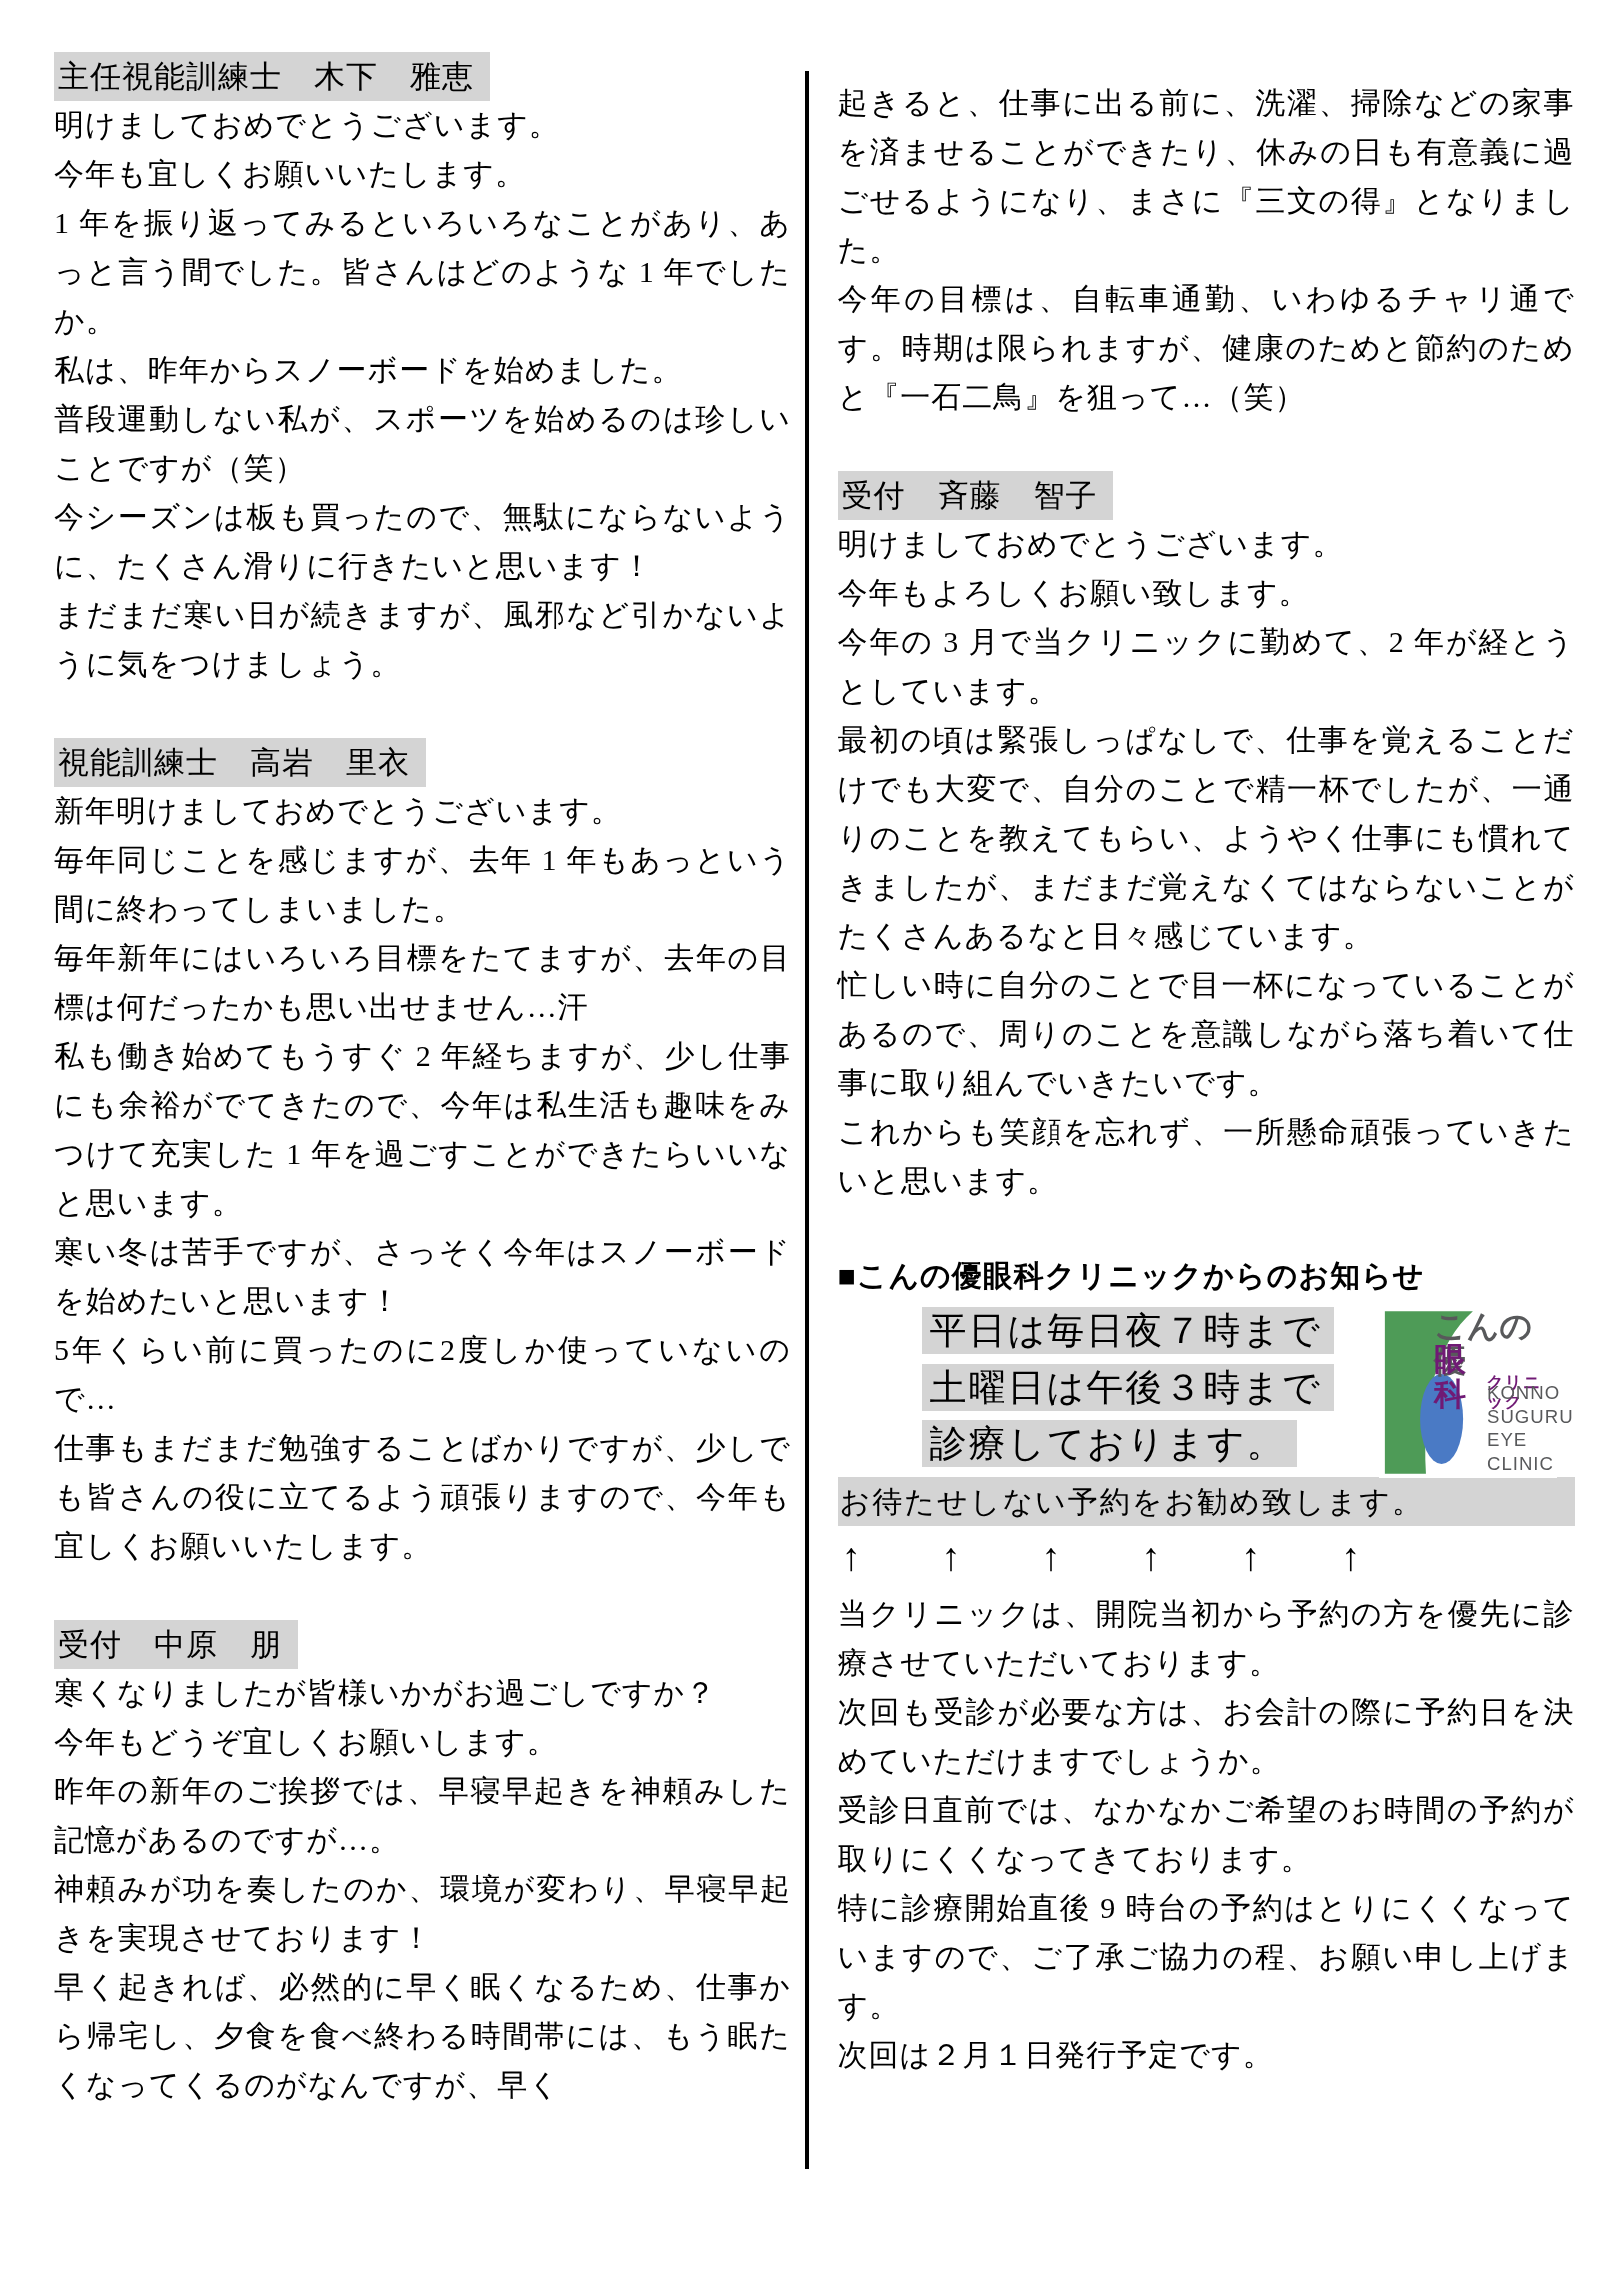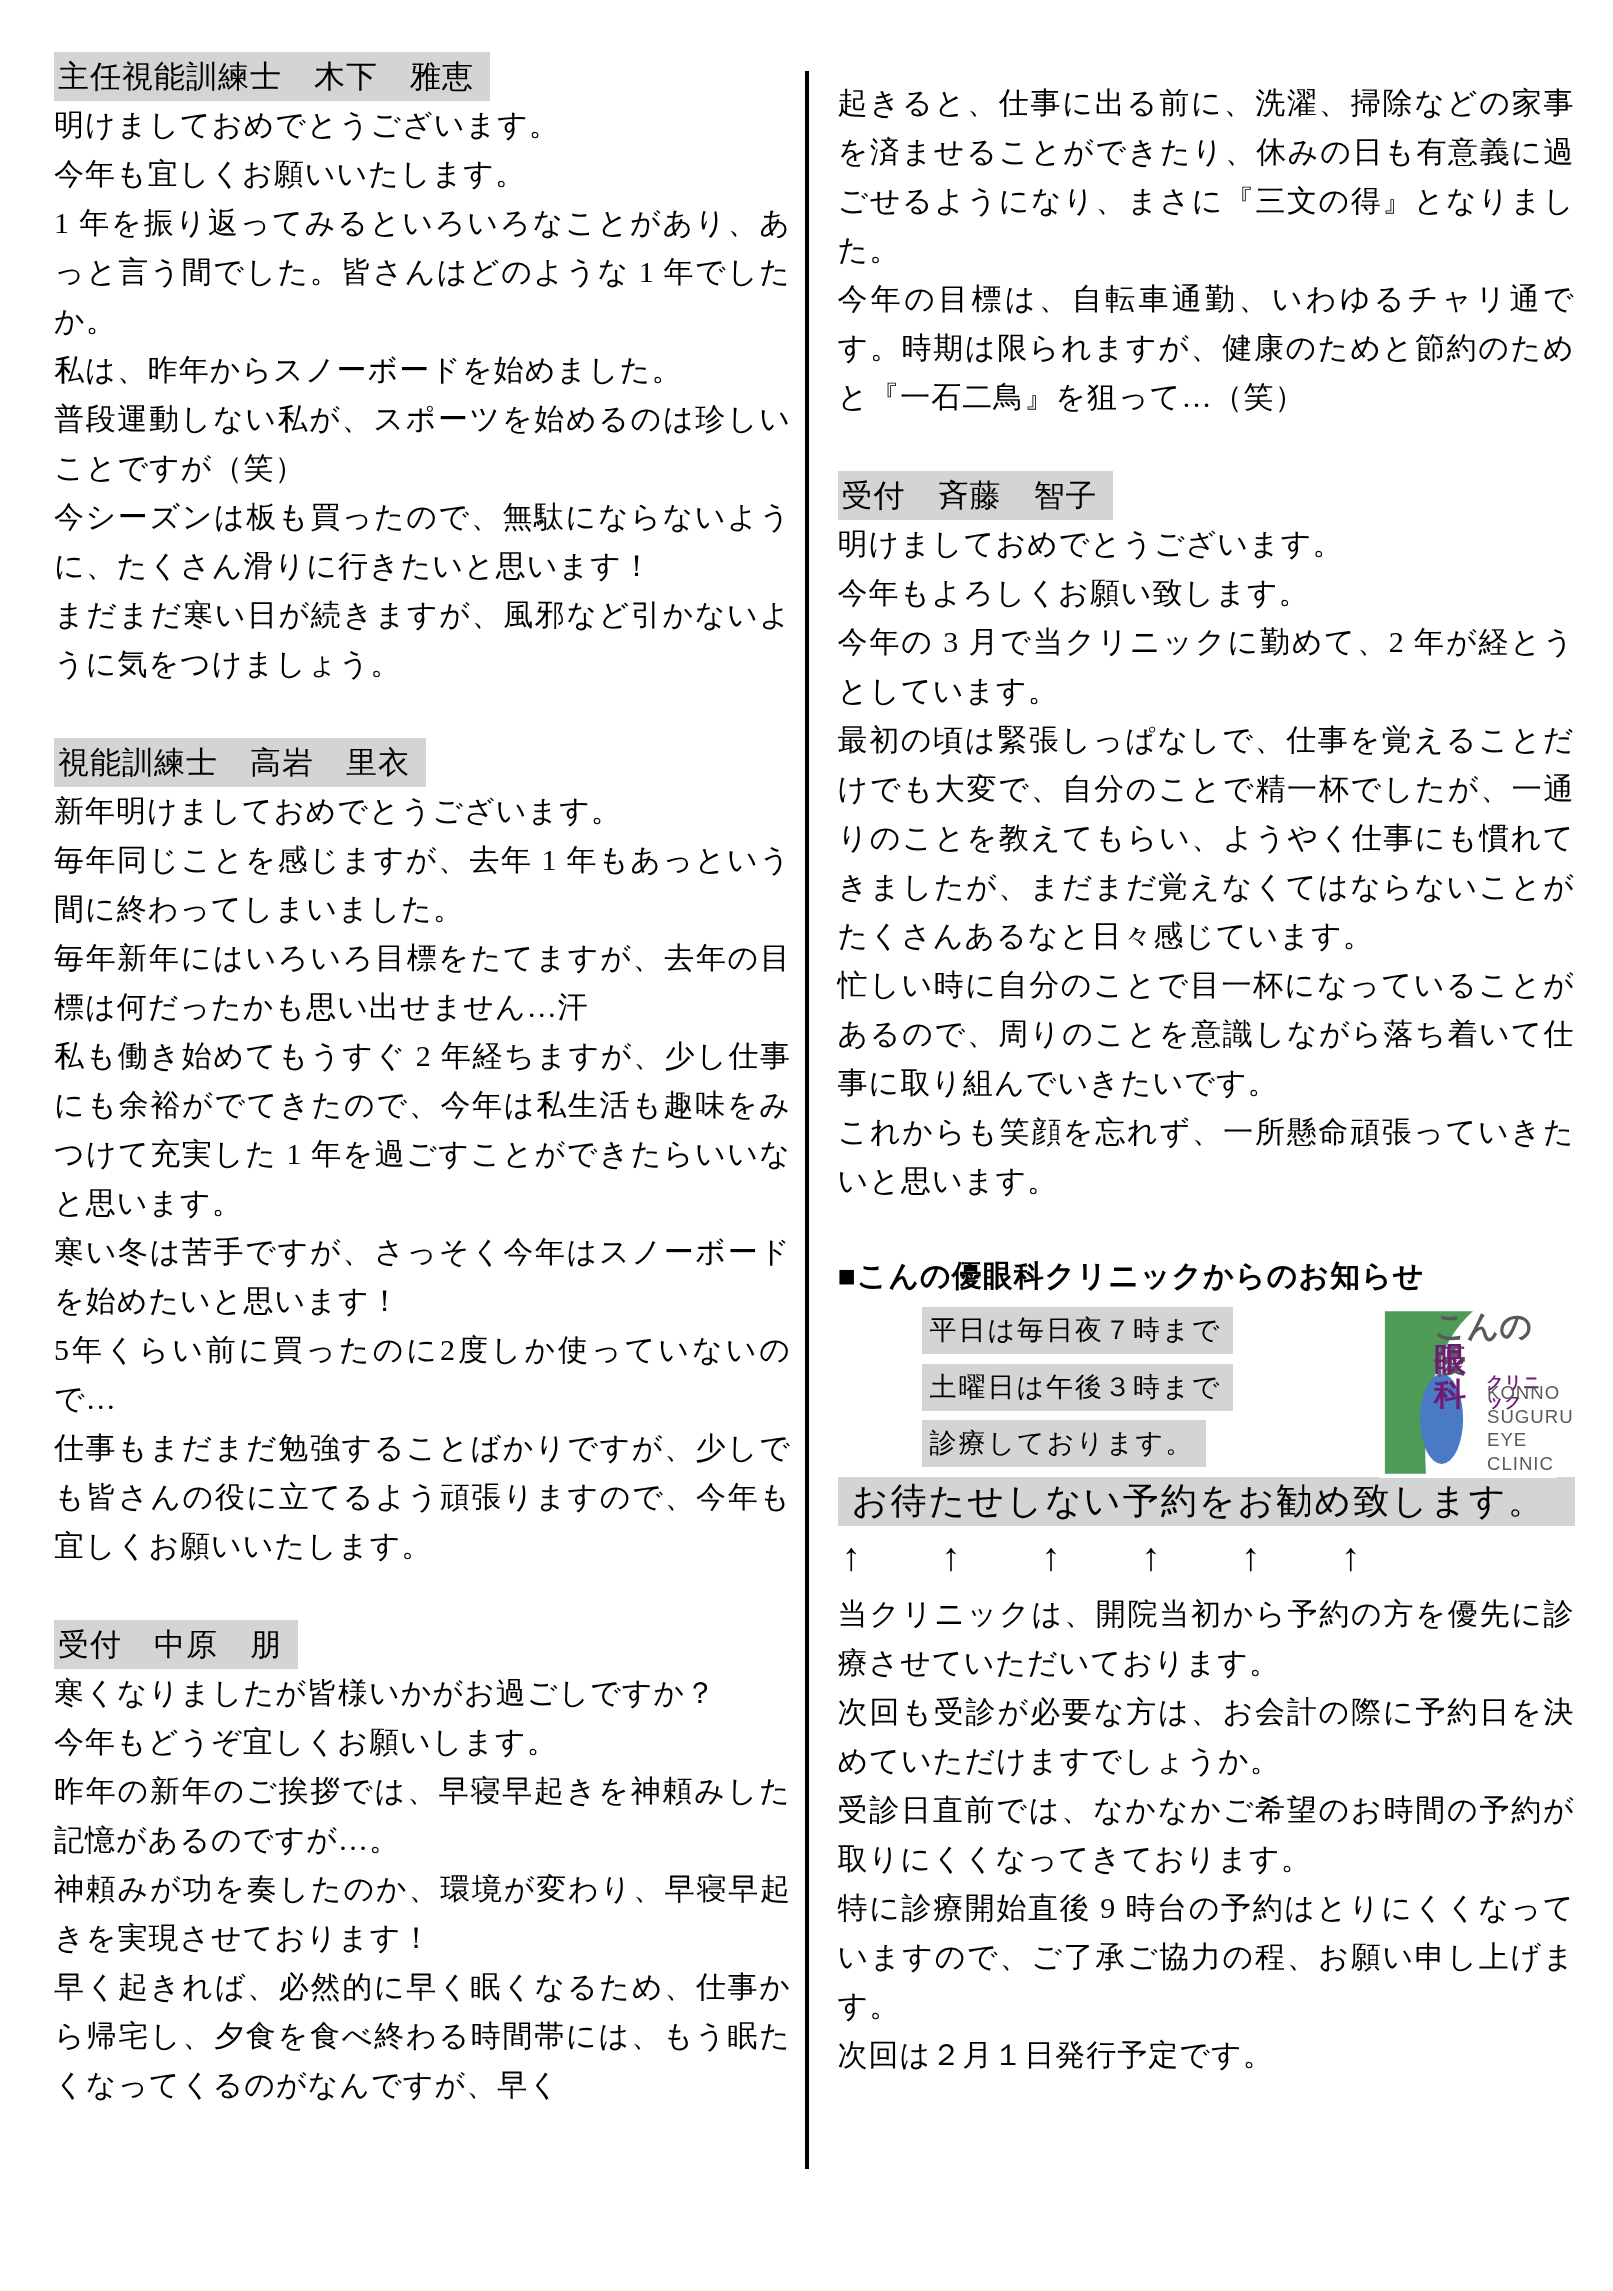--- a/index.html
+++ b/index.html
@@ -39,29 +39,29 @@
 
   .announcement{position:relative;margin-top:45px;}
   .ann-title{
     font-family:"Liberation Sans","DejaVu Sans",sans-serif;
     font-weight:700;font-size:30px;line-height:51px;letter-spacing:1px;
   }
   .hours{margin-top:5.9px;}
   .hours-line{
     display:table;
     background:#d4d4d4;
-    font-size:27px;line-height:47px;letter-spacing:2px;
+    font-size:37px;line-height:47px;letter-spacing:2px;
     padding:0 11.8px 0 7.8px;
     margin:0 0 9.8px 84px;
   }
   .recommend{
     background:#d4d4d4;
-    font-size:36px;line-height:49px;letter-spacing:2px;
+    font-size:30px;line-height:49px;letter-spacing:2px;
     margin-top:4px;
-    padding-left:14px;
+    padding-left:2px;
   }
   .arrows{
     display:flex;justify-content:space-between;
     width:519px;
     font-size:39px;line-height:61px;
     margin-left:3.9px;
   }
   .arrow{color:#000;}
   .ann-paragraphs{margin-top:2px;}
 

